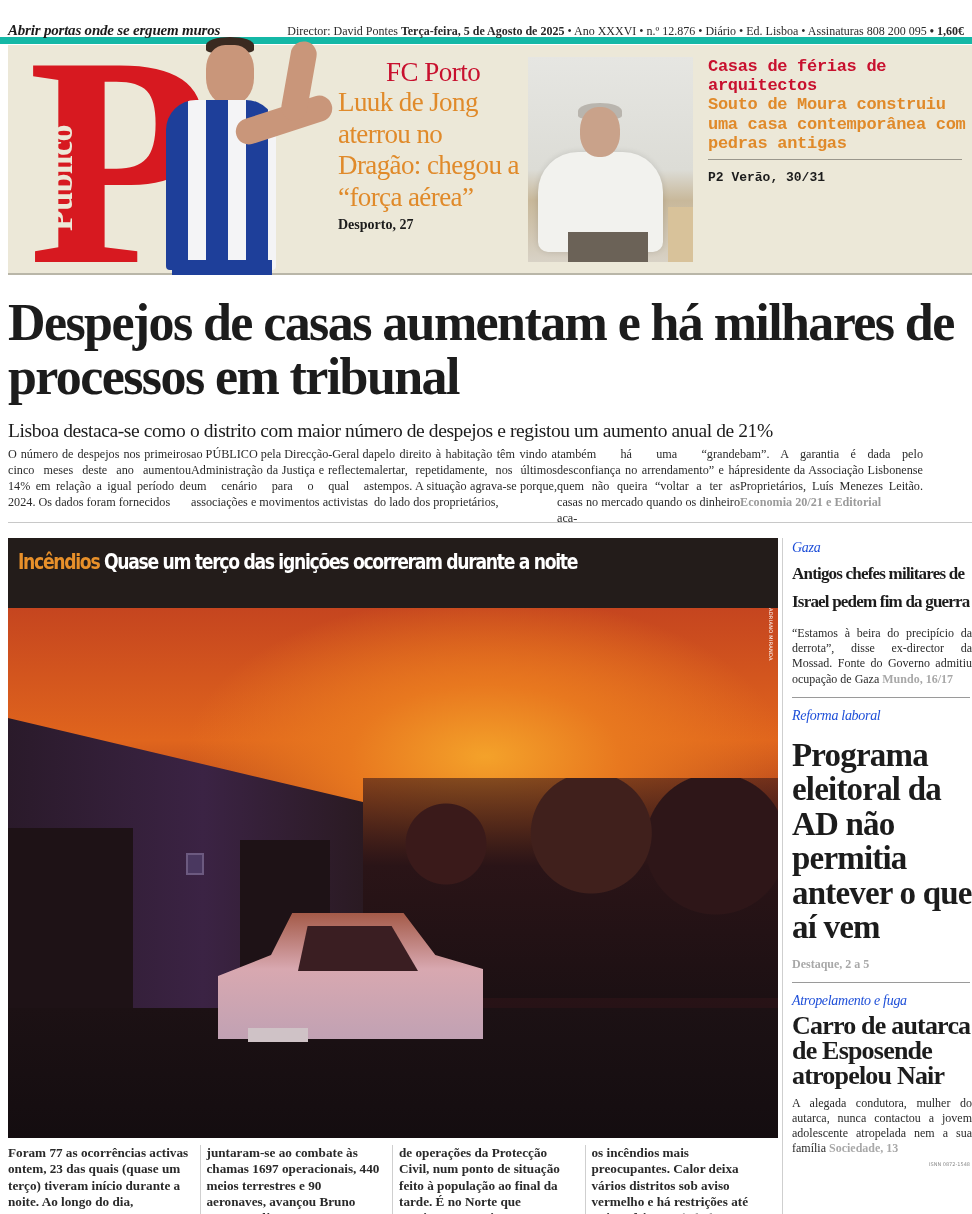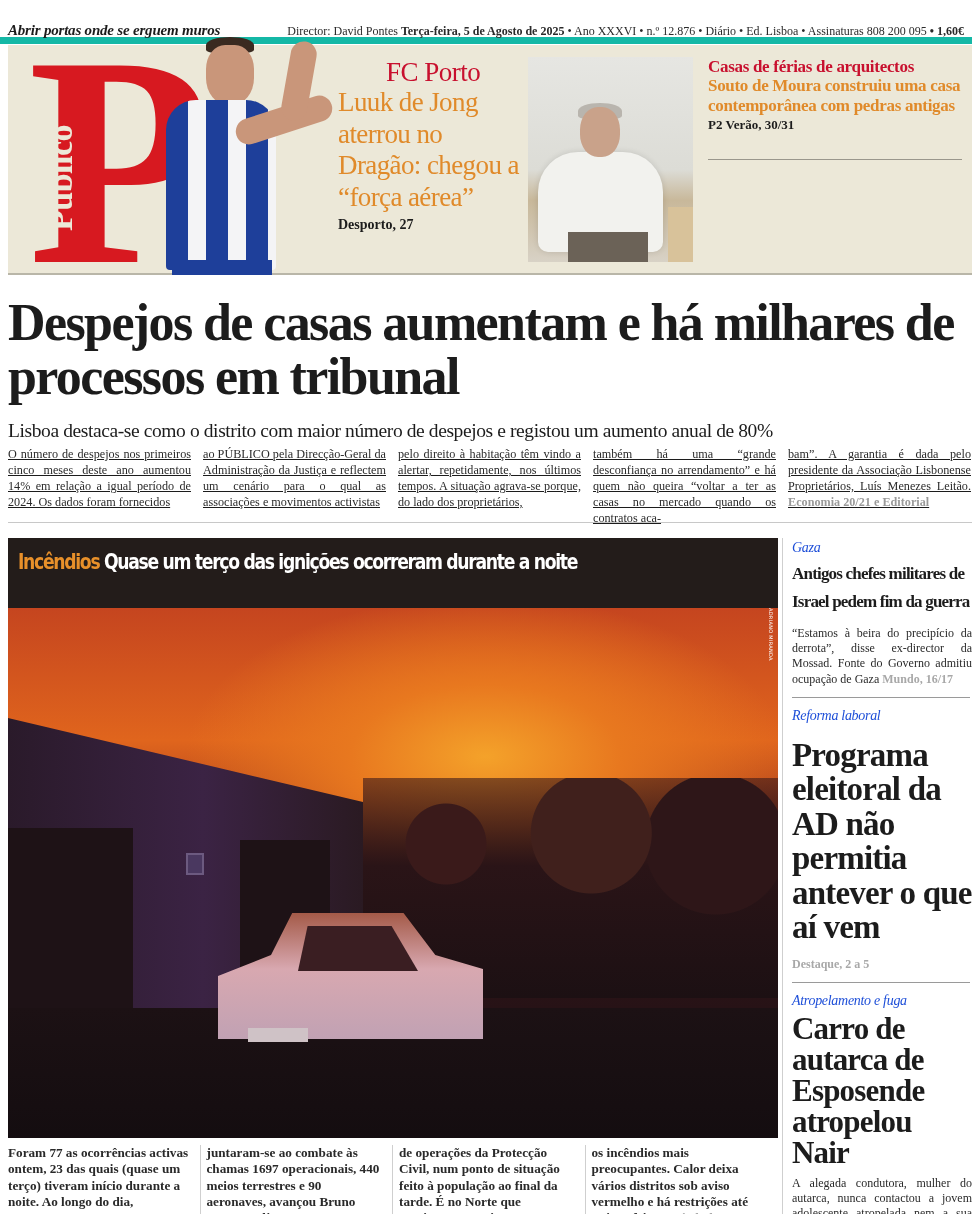--- a/index.html
+++ b/index.html
@@ -36,30 +36,30 @@
 
   
   .arch-photo { left: 528px; top: 58px; width: 165px; height: 205px; background: linear-gradient(180deg, #e6e6e2 0%, #dcdcd6 55%, #c8b89a 70%, #d8d2c6 100%); overflow: hidden; }
   .arch-photo .body { position: absolute; left: 10px; top: 95px; width: 125px; height: 100px; background: #f2f2ee; border-radius: 40px 40px 10px 10px; box-shadow: 0 0 6px rgba(0,0,0,0.12); }
   .arch-photo .face { position: absolute; left: 52px; top: 50px; width: 40px; height: 50px; background: #c9a28a; border-radius: 45%; }
   .arch-photo .hair { position: absolute; left: 50px; top: 46px; width: 44px; height: 16px; background: #b9b5ae; border-radius: 50% 50% 20% 20%; }
   .arch-photo .table { position: absolute; left: 140px; top: 150px; width: 30px; height: 60px; background: #d8c29a; }
   .arch-photo .legs { position: absolute; left: 40px; top: 175px; width: 80px; height: 30px; background: #6b6257; }
 
   
-  .teaser-r { left: 708px; width: 258px; font-family: Liberation Serif, serif; font-weight: bold; }
+  .teaser-r { left: 708px; width: 258px; font-family: Liberation Mono, monospace; font-weight: bold; }
   .tr-kicker { color: #c8102e; font-size: 17px; line-height: 19px; letter-spacing: -0.3px; }
   .tr-head { color: #e08a2a; font-size: 17px; line-height: 19.5px; letter-spacing: -0.3px; }
-  .tr-page { color: #1c1c1c; font-size: 13px; margin-top: 2px; }
+  .tr-page { color: #1c1c1c; font-size: 13px; margin-top: 16px; }
   .tr-sep { left: 708px; top: 158px; width: 254px; height: 1px; background: #9a978c; }
 
   
   .main-head { left: 8px; top: 296px; width: 960px; font-family: "Liberation Serif", serif; font-weight: bold; font-size: 52px; line-height: 54px; letter-spacing: -1.6px; color: #1c1c1c; }
   .main-sub { left: 8px; top: 420px; width: 960px; font-family: "Liberation Serif", serif; font-size: 19.5px; color: #1c1c1c; letter-spacing: -0.4px; white-space: nowrap; }
-  .lead-cols { left: 8px; top: 446px; width: 964px; display: flex; gap: 12px; text-decoration: underline; }
+  .lead-cols { left: 8px; top: 446px; width: 964px; display: flex; gap: 0; }
   .lead-col { width: 183px; font-family: "Liberation Serif", serif; font-size: 12.2px; line-height: 16px; text-align: justify; color: #2a2a2a; }
   .lead-col .ref { color: #9a9a9a; font-weight: bold; }
 
   .rule-h { left: 8px; height: 1px; background: #c8c8c8; }
 
   
   .fire-box { left: 8px; top: 538px; width: 770px; height: 600px; background: #231c1a; overflow: hidden; }
   .fire-title { position: absolute; left: 10px; top: 12px; font-family: "DejaVu Sans", sans-serif; font-weight: bold; font-size: 21px; letter-spacing: -1.6px; transform: scaleX(0.82); transform-origin: left; white-space: nowrap; }
   .fire-title .k { color: #e8902a; }
   .fire-title .t { color: #ffffff; }
@@ -139,26 +139,26 @@
     <div class="tr-kicker">Casas de férias de arquitectos</div>
     <div class="tr-head">Souto de Moura construiu uma casa contemporânea com pedras antigas</div>
     <div class="tr-page">P2 Verão, 30/31</div>
   </div>
 
   <div class="abs tr-sep" style="left:700px; top:114px;"></div>
 
 </div>
 
 <h1 class="abs main-head">Despejos de casas aumentam e há milhares de processos em tribunal</h1>
-<div class="abs main-sub">Lisboa destaca-se como o distrito com maior número de despejos e registou um aumento anual de 80%</div>
+<div class="abs main-sub">Lisboa destaca-se como o distrito com maior número de despejos e registou um aumento anual de 21%</div>
 <div class="abs lead-cols">
   <p class="lead-col">O número de despejos nos primeiros cinco meses deste ano aumentou 14% em relação a igual período de 2024. Os dados foram fornecidos</p>
   <p class="lead-col">ao PÚBLICO pela Direcção-Geral da Administração da Justiça e reflectem um cenário para o qual as associações e movimentos activistas</p>
   <p class="lead-col">pelo direito à habitação têm vindo a alertar, repetidamente, nos últimos tempos. A situação agrava-se porque, do lado dos proprietários,</p>
-  <p class="lead-col">também há uma “grande desconfiança no arrendamento” e há quem não queira “voltar a ter as casas no mercado quando os contratos aca-</p>
+  <p class="lead-col">também há uma “grande desconfiança no arrendamento” e há quem não queira “voltar a ter as casas no mercado quando os dinheiro aca-</p>
   <p class="lead-col">
     <span>bam”. A garantia é dada pelo presidente da Associação Lisbonense Proprietários, Luís Menezes Leitão.</span>
     <span class="ref">Economia 20/21 e Editorial</span>
   </p>
 </div>
 <div class="abs rule-h" style="top:522px; width:964px;"></div>
 
 <div class="abs fire-box">
   <div class="fire-title">
     <span class="k">Incêndios</span>
@@ -203,20 +203,20 @@
 
   <div>
     <div class="rc-kicker">Reforma laboral</div>
     <div class="rc-head" style="font-size:33px; line-height:34.5px; margin-top:12px;">Programa eleitoral da AD não permitia antever o que aí vem</div>
     <div class="rc-ref" style="font-family:'Liberation Serif', serif; font-size:12px; margin-top:12px;">Destaque, 2 a 5</div>
   </div>
   <div class="rc-sep"></div>
 
   <div>
     <div class="rc-kicker">Atropelamento e fuga</div>
-    <div class="rc-head" style="font-size:31px; line-height:31px; margin-top:2px;">Carro de autarca de Esposende atropelou Nair</div>
+    <div class="rc-head" style="font-size:26px; line-height:25px; margin-top:2px;">Carro de autarca de Esposende atropelou Nair</div>
     <p class="rc-text" style="margin-top:8px;">
       <span>A alegada condutora, mulher do autarca, nunca contactou a jovem adolescente atropelada nem a sua família</span>
       <span class="ref">Sociedade, 13</span>
     </p>
     <div class="issn">ISNN 0872-1548</div>
   </div>
 </div>
 
 </body></html>

